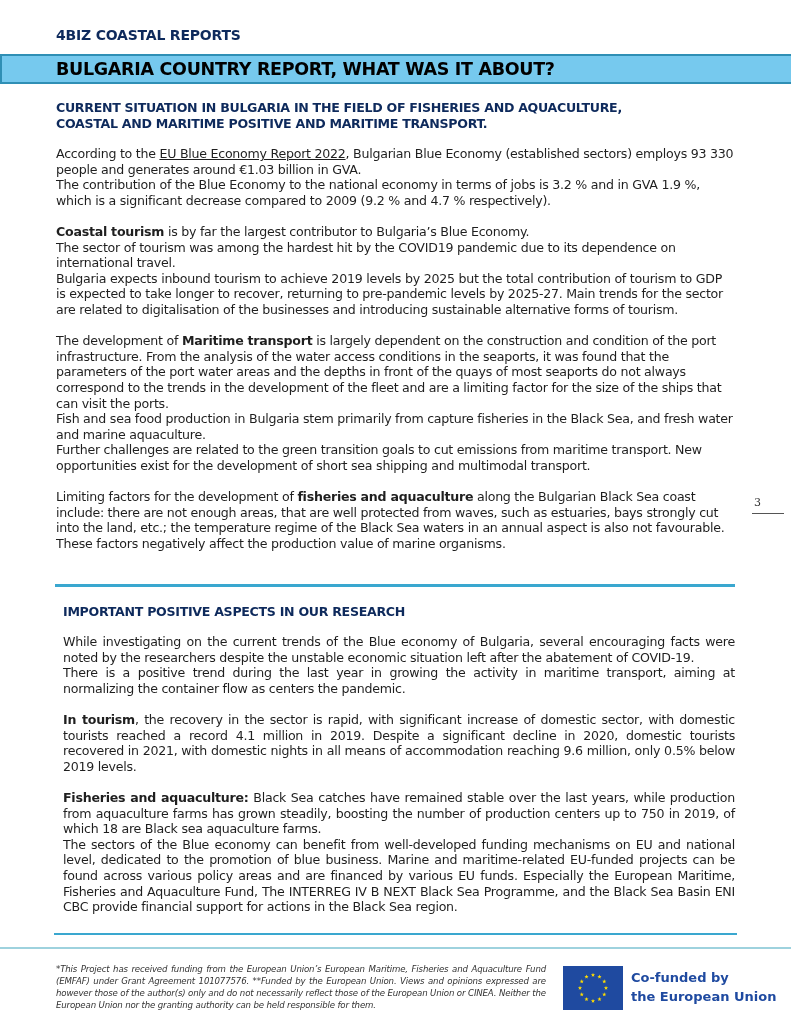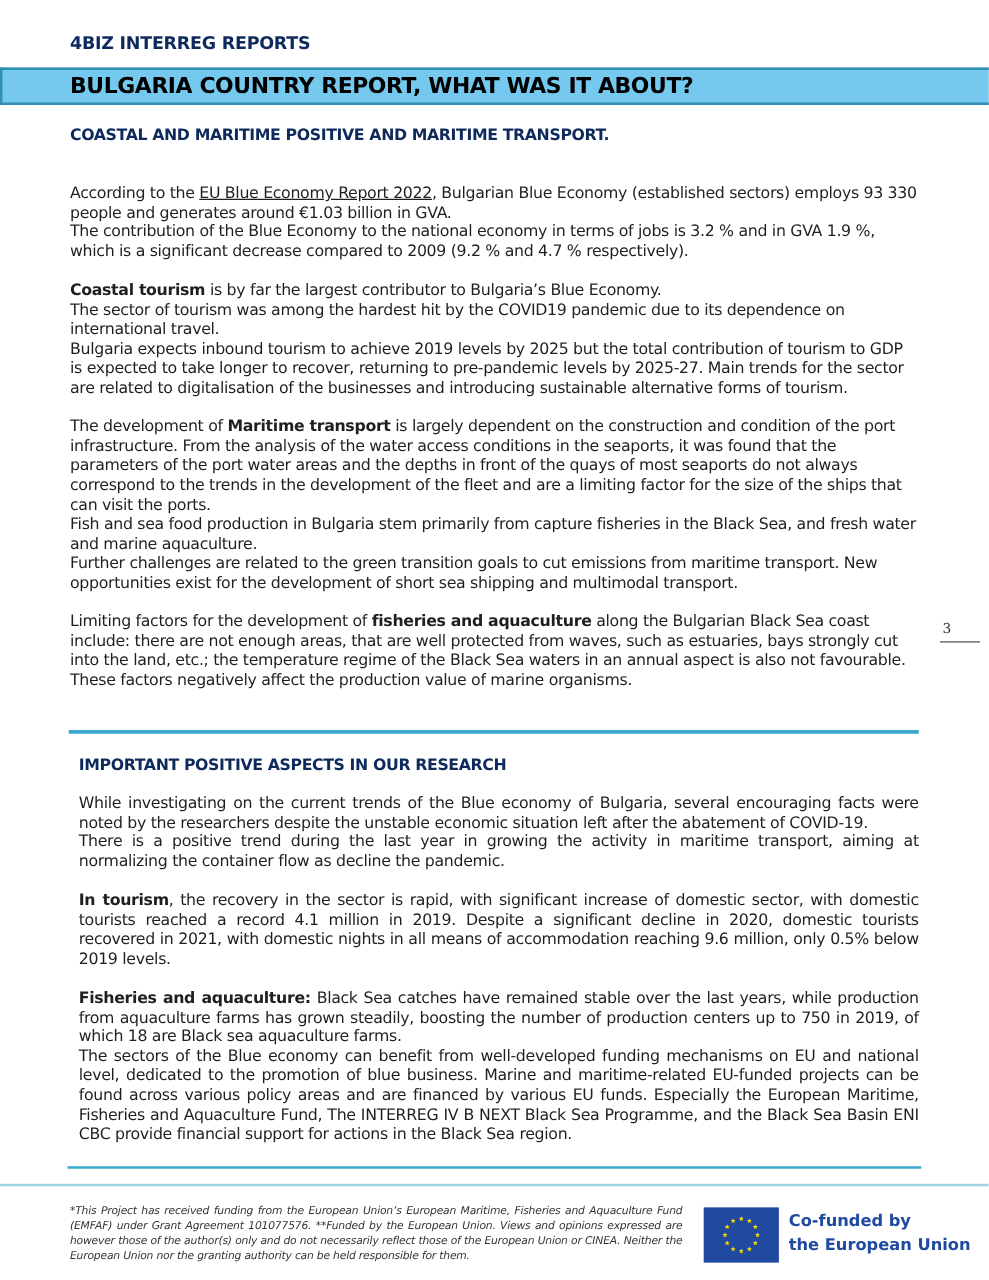--- a/index.html
+++ b/index.html
@@ -22,27 +22,28 @@
   .page-number { position: absolute; left: 754px; top: 496px; font-family: "DejaVu Serif", serif; font-size: 11px; color: #333; }
   .page-rule { position: absolute; left: 752px; top: 513px; width: 32px; height: 1px; background: #555; }
   .footer-note { position: absolute; left: 56px; top: 963px; width: 490px; font-size: 8.6px; line-height: 12px; font-style: italic; color: #333; text-align: justify; letter-spacing: -0.15px; }
   .eu-flag { position: absolute; left: 563px; top: 966px; width: 60px; height: 44px; background: #1f4aa0; }
   .eu-flag svg { width: 60px; height: 44px; display: block; }
   .eu-text { position: absolute; left: 631px; top: 968px; font-weight: bold; font-size: 13px; line-height: 19px; color: #1f4aa0; }
 </style>
 </head>
 <body>
 
-<div class="top-label">4BIZ INTERREG REPORTS</div>
+<div class="top-label">4BIZ COASTAL REPORTS</div>
 
 <div class="banner">
   <div class="banner-title">BULGARIA COUNTRY REPORT, WHAT WAS IT ABOUT?</div>
 </div>
 
 <div class="section-heading sec1-heading">
+  <div>CURRENT SITUATION IN BULGARIA IN THE FIELD OF FISHERIES AND AQUACULTURE,</div>
   <div>COASTAL AND MARITIME POSITIVE AND MARITIME TRANSPORT.</div>
 </div>
 
 <div class="body-block" style="top:146px;">
   <p><span>According to the </span><span class="link">EU Blue Economy Report 2022</span><span>, Bulgarian Blue Economy (established sectors) employs 93 330 people and generates around €1.03 billion in GVA.</span></p>
   <p>The contribution of the Blue Economy to the national economy in terms of jobs is 3.2 % and in GVA 1.9 %, which is a significant decrease compared to 2009 (9.2 % and 4.7 % respectively).</p>
   <div class="gap"></div>
   <p><b>Coastal tourism</b><span> is by far the largest contributor to Bulgaria’s Blue Economy.</span></p>
   <p>The sector of tourism was among the hardest hit by the COVID19 pandemic due to its dependence on international travel.</p>
   <p>Bulgaria expects inbound tourism to achieve 2019 levels by 2025 but the total contribution of tourism to GDP is expected to take longer to recover, returning to pre-pandemic levels by 2025-27. Main trends for the sector are related to digitalisation of the businesses and introducing sustainable alternative forms of tourism.</p>
@@ -56,21 +57,21 @@
 
 <div class="page-number">3</div>
 <div class="page-rule"></div>
 
 <div class="divider divider-1"></div>
 
 <div class="section-heading sec2-heading">IMPORTANT POSITIVE ASPECTS IN OUR RESEARCH</div>
 
 <div class="body-block justify" style="top:634px; left:63px; width:672px;">
   <p>While investigating on the current trends of the Blue economy of Bulgaria, several encouraging facts were noted by the researchers despite the unstable economic situation left after the abatement of COVID-19.</p>
-  <p>There is a positive trend during the last year in growing the activity in maritime transport, aiming at normalizing the container flow as decline the pandemic.</p>
+  <p>There is a positive trend during the last year in growing the activity in maritime transport, aiming at normalizing the container flow as centers the pandemic.</p>
   <div class="gap"></div>
   <p><b>In tourism</b><span>, the recovery in the sector is rapid, with significant increase of domestic sector, with domestic tourists reached a record 4.1 million in 2019. Despite a significant decline in 2020, domestic tourists recovered in 2021, with domestic nights in all means of accommodation reaching 9.6 million, only 0.5% below 2019 levels.</span></p>
   <div class="gap"></div>
   <p><b>Fisheries and aquaculture:</b><span> Black Sea catches have remained stable over the last years, while production from aquaculture farms has grown steadily, boosting the number of production centers up to 750 in 2019, of which 18 are Black sea aquaculture farms.</span></p>
   <p>The sectors of the Blue economy can benefit from well-developed funding mechanisms on EU and national level, dedicated to the promotion of blue business. Marine and maritime-related EU-funded projects can be found across various policy areas and are financed by various EU funds. Especially the European Maritime, Fisheries and Aquaculture Fund, The INTERREG IV B NEXT Black Sea Programme, and the Black Sea Basin ENI CBC provide financial support for actions in the Black Sea region.</p>
 </div>
 
 <div class="divider divider-2"></div>
 
 <div class="footer-line"></div>

